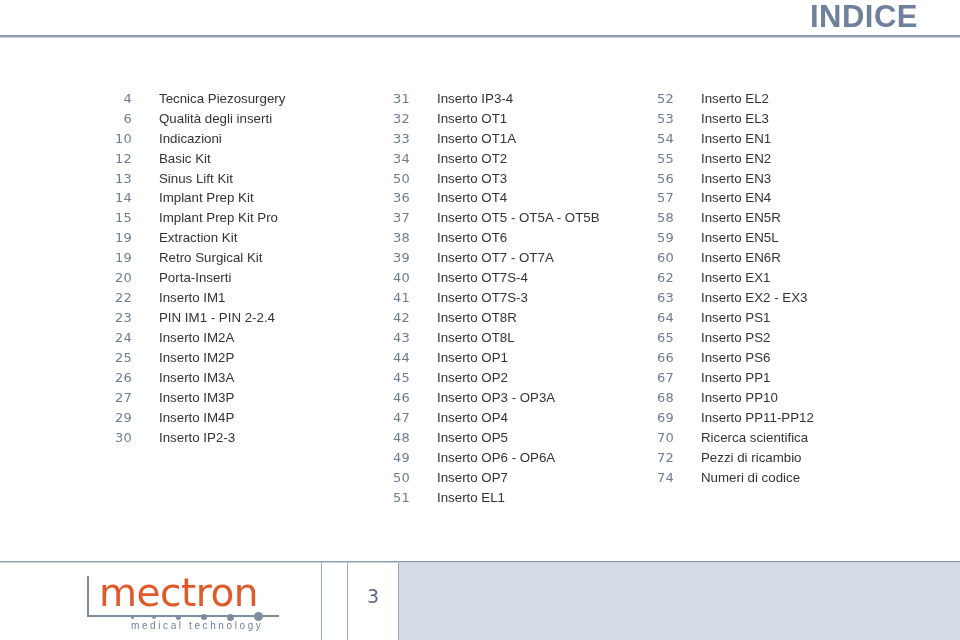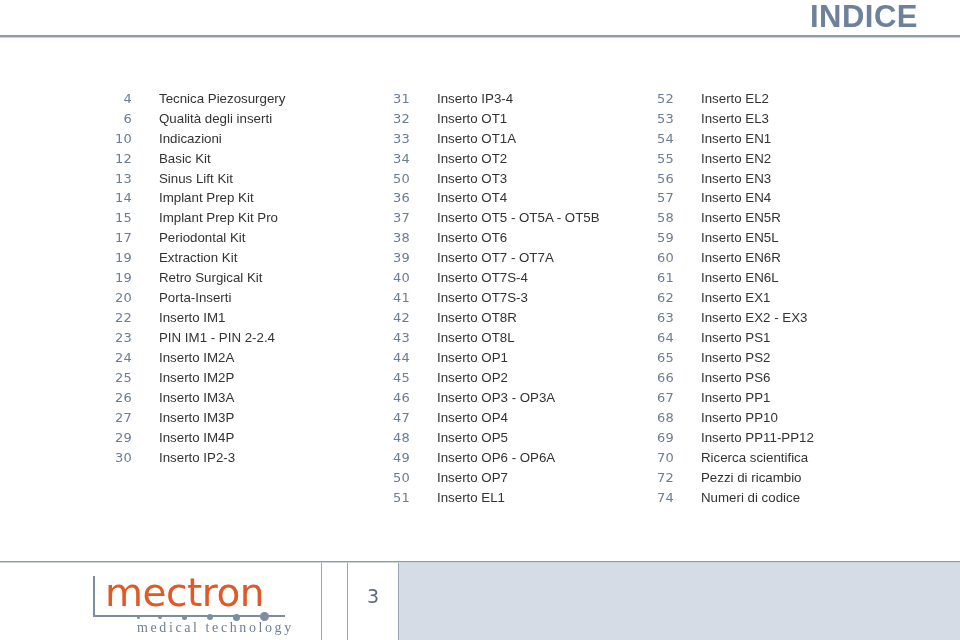--- a/index.html
+++ b/index.html
@@ -143,21 +143,21 @@
     left: 321px;
     top: 2px;
     width: 1px;
     height: 77px;
     background: #9aa6b5;
   }
 
   
   #logo {
     position: absolute;
-    left: 93px;
+    left: 87px;
     top: 12px;
     width: 230px;
     height: 62px;
     text-align: right;
   }
   #logo-bracket-v {
     position: absolute;
     left: 0;
     top: 3px;
     width: 2px;
@@ -200,44 +200,43 @@
   #logo-dots i:nth-child(1) { left: 0px;   width: 3px;  height: 3px;  bottom: 3px; }
   #logo-dots i:nth-child(2) { left: 21px;  width: 4px;  height: 4px;  bottom: 3px; }
   #logo-dots i:nth-child(3) { left: 45px;  width: 5px;  height: 5px;  bottom: 2.5px; }
   #logo-dots i:nth-child(4) { left: 70px;  width: 6px;  height: 6px;  bottom: 2px; }
   #logo-dots i:nth-child(5) { left: 96px;  width: 7px;  height: 7px;  bottom: 1.5px; }
   #logo-dots i:nth-child(6) { left: 123px; width: 9px;  height: 9px;  bottom: 1px; }
   #logo-tagline {
     position: absolute;
     left: 44px;
     top: 47px;
-    font-size: 14px;
+    font-size: 10px;
     letter-spacing: 2.6px;
     color: #6f7f93;
-    font-family: Liberation Serif, serif;
+    font-family: Liberation Sans, sans-serif;
   }
 </style>
 </head>
 <body>
 
 <div id="header">
   <div id="page-title">INDICE</div>
   <div id="header-rule"></div>
 </div>
 
 <div id="index-columns">
   <div class="index-column" id="index-column-1">
       <div class="index-row"><span class="row-page">4</span><span class="row-label">Tecnica Piezosurgery</span></div>
       <div class="index-row"><span class="row-page">6</span><span class="row-label">Qualità degli inserti</span></div>
       <div class="index-row"><span class="row-page">10</span><span class="row-label">Indicazioni</span></div>
       <div class="index-row"><span class="row-page">12</span><span class="row-label">Basic Kit</span></div>
       <div class="index-row"><span class="row-page">13</span><span class="row-label">Sinus Lift Kit</span></div>
       <div class="index-row"><span class="row-page">14</span><span class="row-label">Implant Prep Kit</span></div>
       <div class="index-row"><span class="row-page">15</span><span class="row-label">Implant Prep Kit Pro</span></div>
-      <div class="index-row"><span class="row-page">17</span><span class="row-label">Periodontal Kit</span></div>
       <div class="index-row"><span class="row-page">19</span><span class="row-label">Extraction Kit</span></div>
       <div class="index-row"><span class="row-page">19</span><span class="row-label">Retro Surgical Kit</span></div>
       <div class="index-row"><span class="row-page">20</span><span class="row-label">Porta-Inserti</span></div>
       <div class="index-row"><span class="row-page">22</span><span class="row-label">Inserto IM1</span></div>
       <div class="index-row"><span class="row-page">23</span><span class="row-label">PIN IM1 - PIN 2-2.4</span></div>
       <div class="index-row"><span class="row-page">24</span><span class="row-label">Inserto IM2A</span></div>
       <div class="index-row"><span class="row-page">25</span><span class="row-label">Inserto IM2P</span></div>
       <div class="index-row"><span class="row-page">26</span><span class="row-label">Inserto IM3A</span></div>
       <div class="index-row"><span class="row-page">27</span><span class="row-label">Inserto IM3P</span></div>
       <div class="index-row"><span class="row-page">29</span><span class="row-label">Inserto IM4P</span></div>
@@ -269,21 +268,20 @@
   <div class="index-column" id="index-column-3">
       <div class="index-row"><span class="row-page">52</span><span class="row-label">Inserto EL2</span></div>
       <div class="index-row"><span class="row-page">53</span><span class="row-label">Inserto EL3</span></div>
       <div class="index-row"><span class="row-page">54</span><span class="row-label">Inserto EN1</span></div>
       <div class="index-row"><span class="row-page">55</span><span class="row-label">Inserto EN2</span></div>
       <div class="index-row"><span class="row-page">56</span><span class="row-label">Inserto EN3</span></div>
       <div class="index-row"><span class="row-page">57</span><span class="row-label">Inserto EN4</span></div>
       <div class="index-row"><span class="row-page">58</span><span class="row-label">Inserto EN5R</span></div>
       <div class="index-row"><span class="row-page">59</span><span class="row-label">Inserto EN5L</span></div>
       <div class="index-row"><span class="row-page">60</span><span class="row-label">Inserto EN6R</span></div>
-      <div class="index-row"><span class="row-page">61</span><span class="row-label">Inserto EN6L</span></div>
       <div class="index-row"><span class="row-page">62</span><span class="row-label">Inserto EX1</span></div>
       <div class="index-row"><span class="row-page">63</span><span class="row-label">Inserto EX2 - EX3</span></div>
       <div class="index-row"><span class="row-page">64</span><span class="row-label">Inserto PS1</span></div>
       <div class="index-row"><span class="row-page">65</span><span class="row-label">Inserto PS2</span></div>
       <div class="index-row"><span class="row-page">66</span><span class="row-label">Inserto PS6</span></div>
       <div class="index-row"><span class="row-page">67</span><span class="row-label">Inserto PP1</span></div>
       <div class="index-row"><span class="row-page">68</span><span class="row-label">Inserto PP10</span></div>
       <div class="index-row"><span class="row-page">69</span><span class="row-label">Inserto PP11-PP12</span></div>
       <div class="index-row"><span class="row-page">70</span><span class="row-label">Ricerca scientifica</span></div>
       <div class="index-row"><span class="row-page">72</span><span class="row-label">Pezzi di ricambio</span></div>

